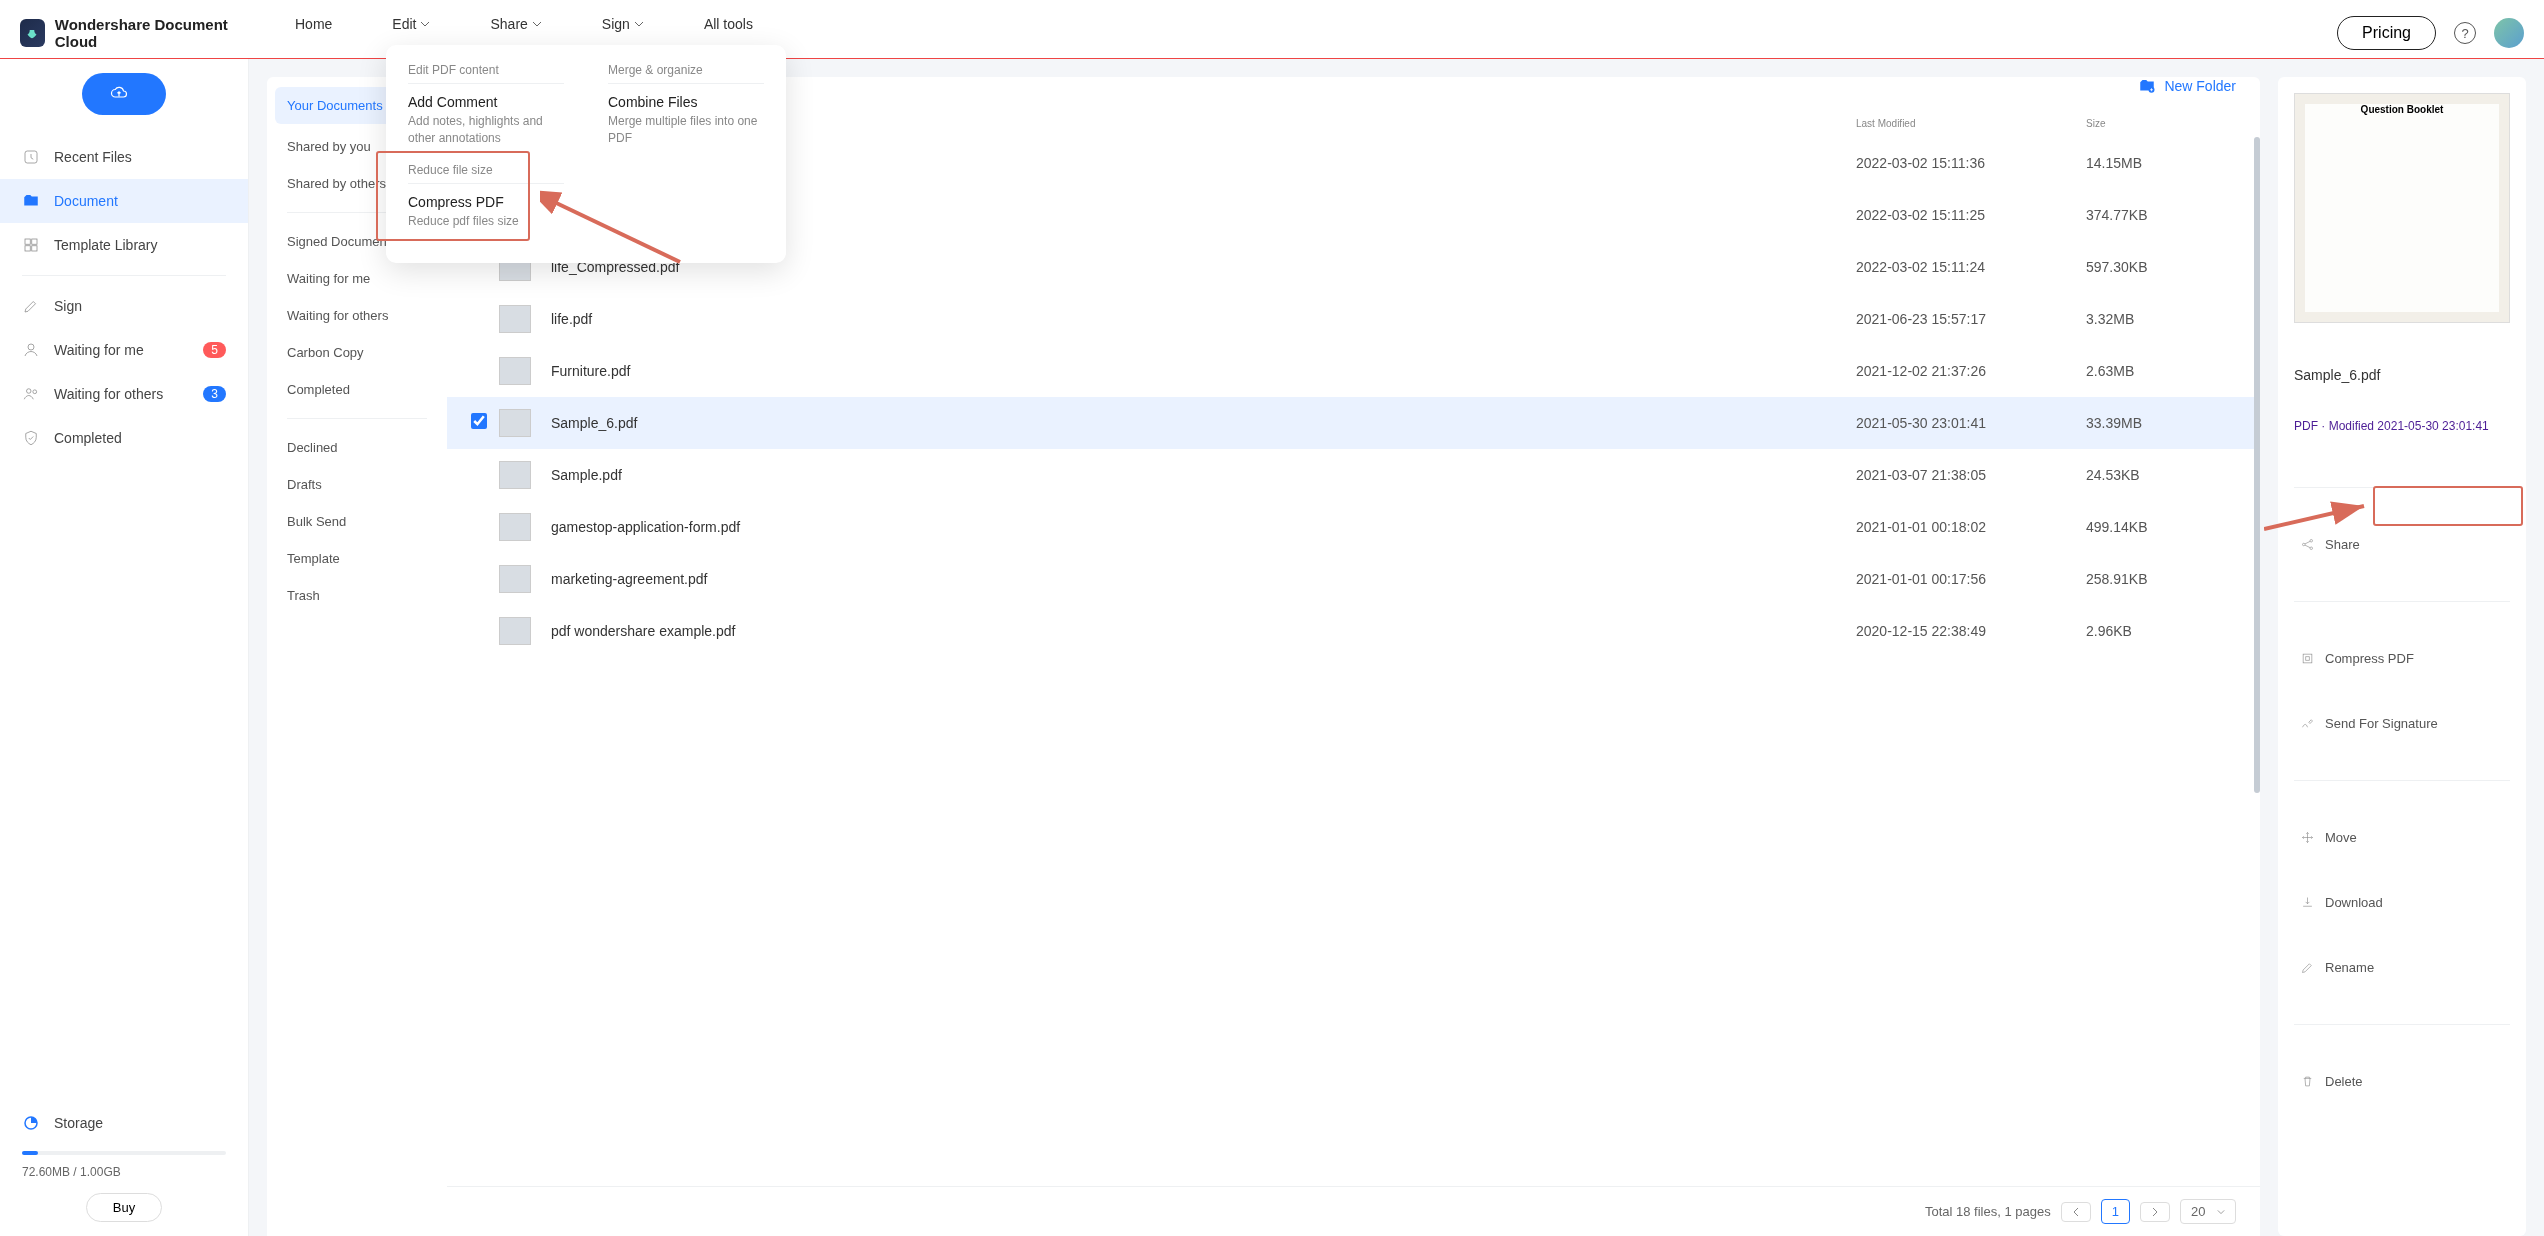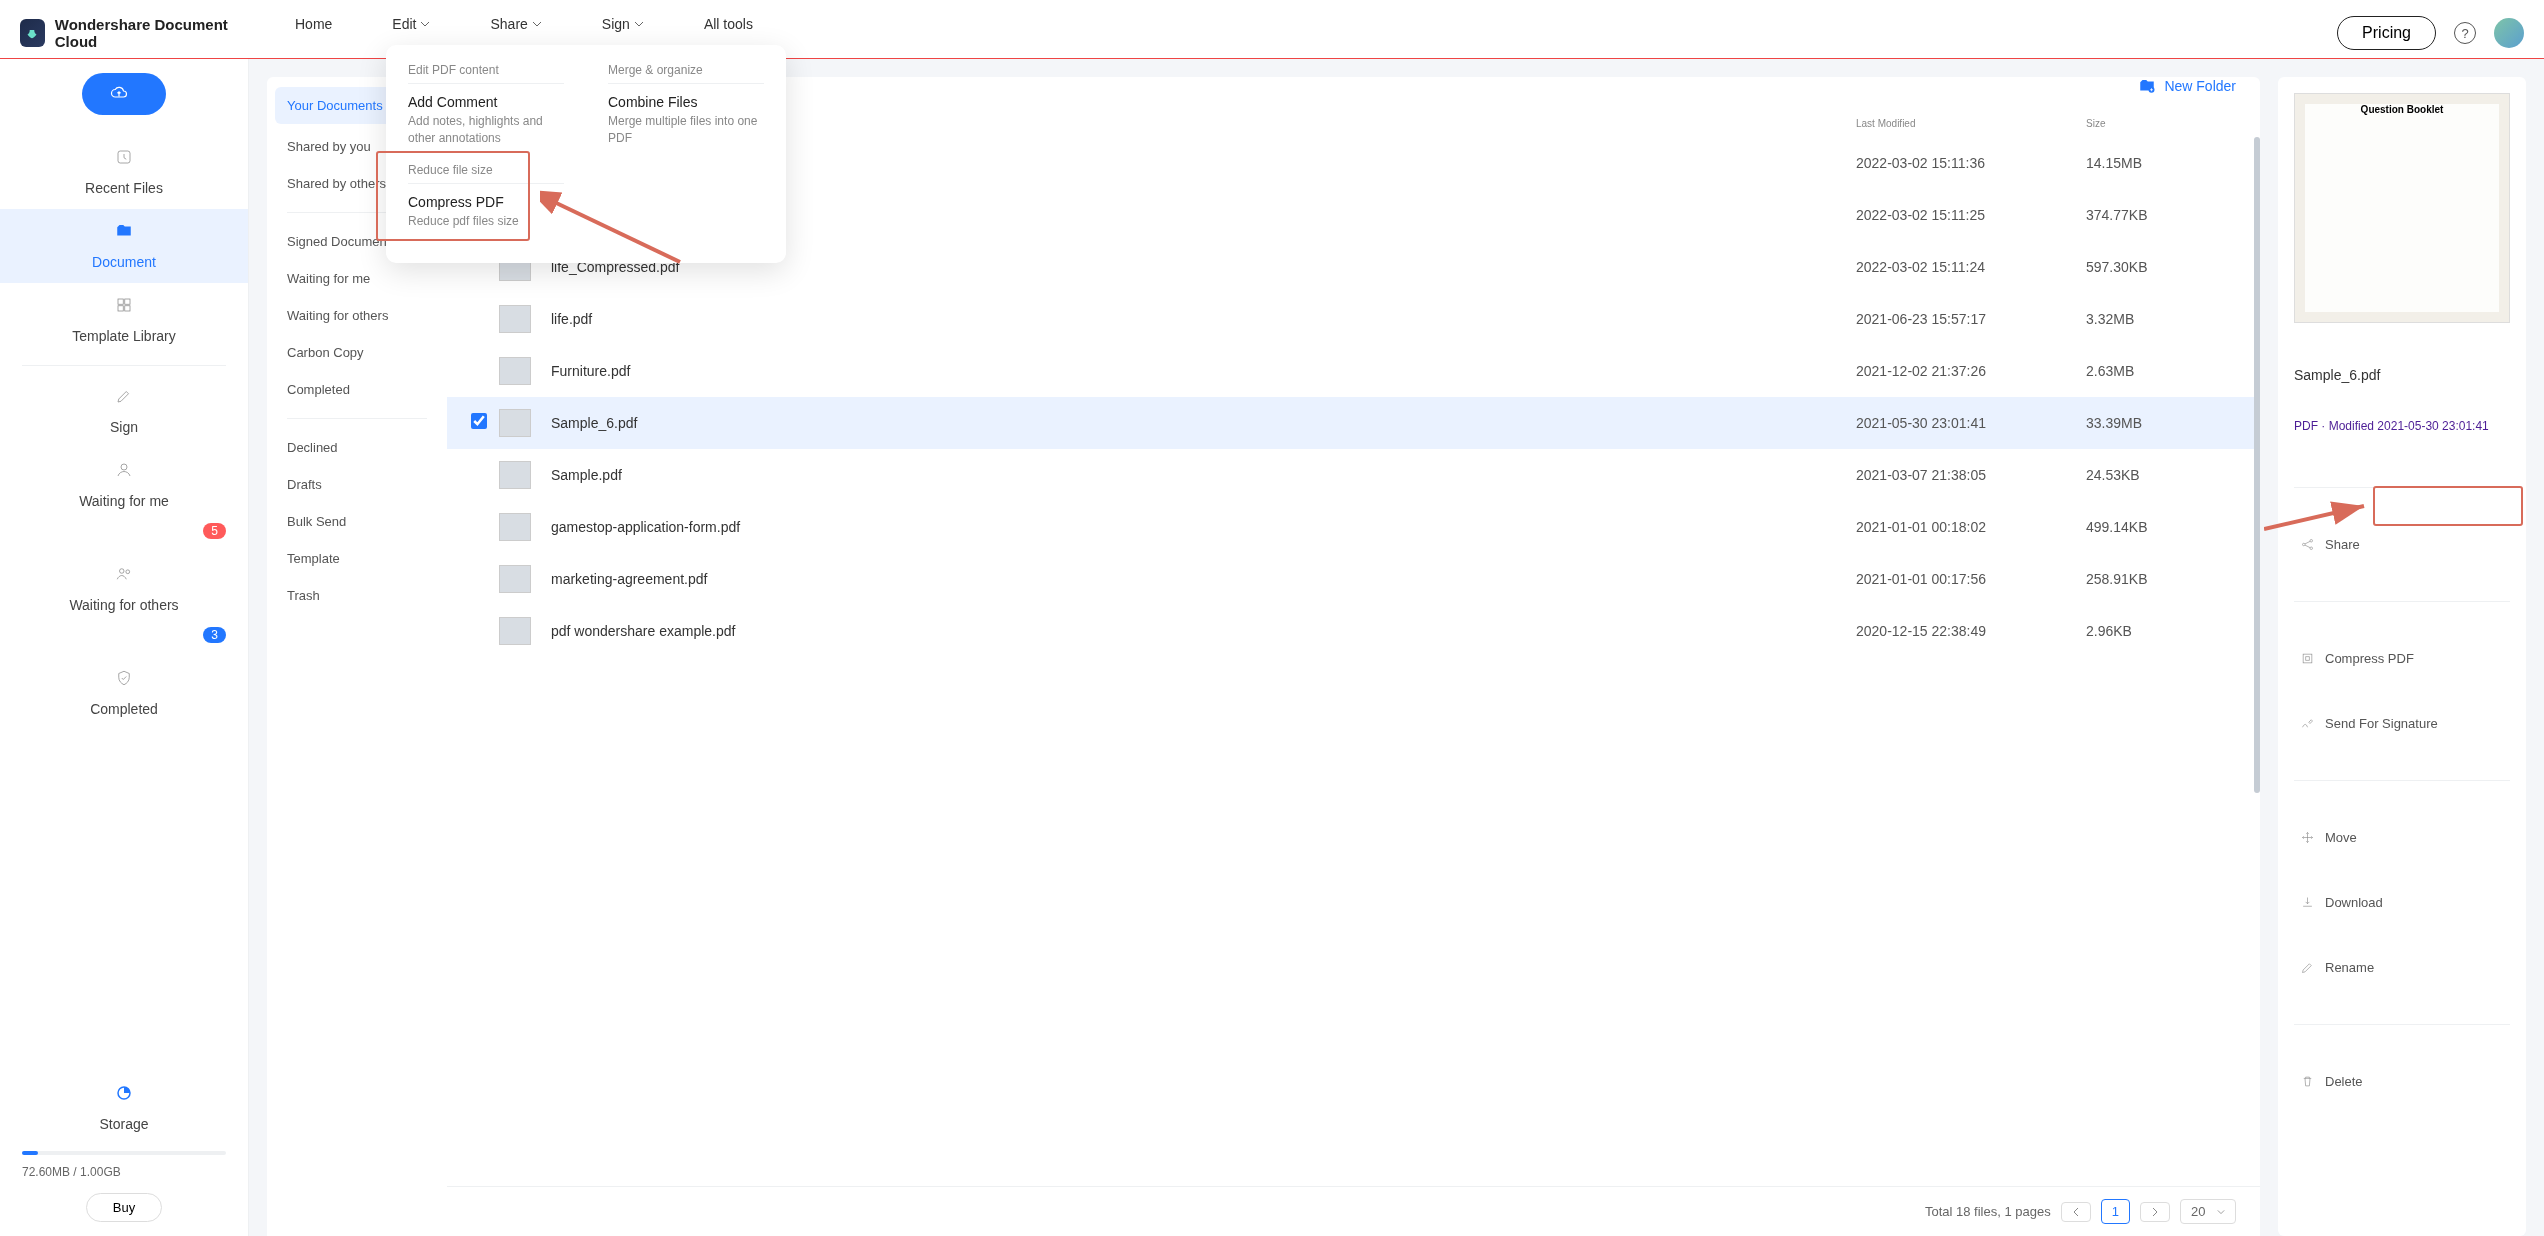--- a/index.html
+++ b/index.html
@@ -15,21 +15,21 @@
 .topnav-item svg{width:10px;height:10px;}
 .top-right { margin-left: auto; display: flex; align-items: center; gap: 18px; }
 .pricing-btn { border: 1px solid #222; border-radius: 20px; padding: 7px 24px; font-size: 16px; font-weight:500; cursor: pointer; background:#fff; }
 .help-icon { width: 22px; height: 22px; border: 1.5px solid #555; border-radius: 50%; display:flex;align-items:center;justify-content:center;font-size:13px;color:#555;cursor:pointer; }
 .avatar { width: 30px; height: 30px; border-radius: 50%; background: linear-gradient(135deg,#7ec4a8,#5b9fcf); cursor:pointer; }
 
 .main { display: flex; height: calc(100vh - 59px); }
 
 .sidebar { width: 249px; border-right: 1px solid #eef0f2; display:flex; flex-direction:column; padding-top: 14px; }
 .upload-btn { margin: 0 auto 20px; background: #2277ff; color:#fff; border:none; border-radius: 22px; padding: 12px 28px; font-size:14px; font-weight:500; display:flex; align-items:center; gap:10px; cursor:pointer; }
-.side-item { display:flex; align-items:center; gap:14px; padding: 13px 22px; font-size:14px; color:#444; cursor:pointer;flex-direction:column; }
+.side-item { display:flex; align-items:center; gap:14px; padding: 13px 22px; font-size:14px; color:#444; cursor:pointer; }
 .side-item.active { background:#eaf2ff; color:#2277ff; }
 .side-item svg{width:18px;height:18px;flex-shrink:0;}
 .side-sep { height:1px; background:#eef0f2; margin: 8px 22px; }
 .badge { margin-left:auto; background:#ff5a5a; color:#fff; border-radius:10px; padding:1px 8px; font-size:12px; }
 .badge.blue { background:#2277ff; }
 .storage-bar { height:4px; background:#eef0f2; margin: 6px 22px 10px; border-radius:2px; position:relative; }
 .storage-bar-fill { position:absolute; left:0; top:0; height:100%; width:8%; background:#2277ff; border-radius:2px; }
 .storage-text { font-size:12px; color:#666; margin: 0 22px 14px; }
 .buy-btn { margin: 0 auto 14px; border:1px solid #ddd; border-radius:16px; padding:6px 26px; font-size:13px; background:#fff; cursor:pointer; }
 

